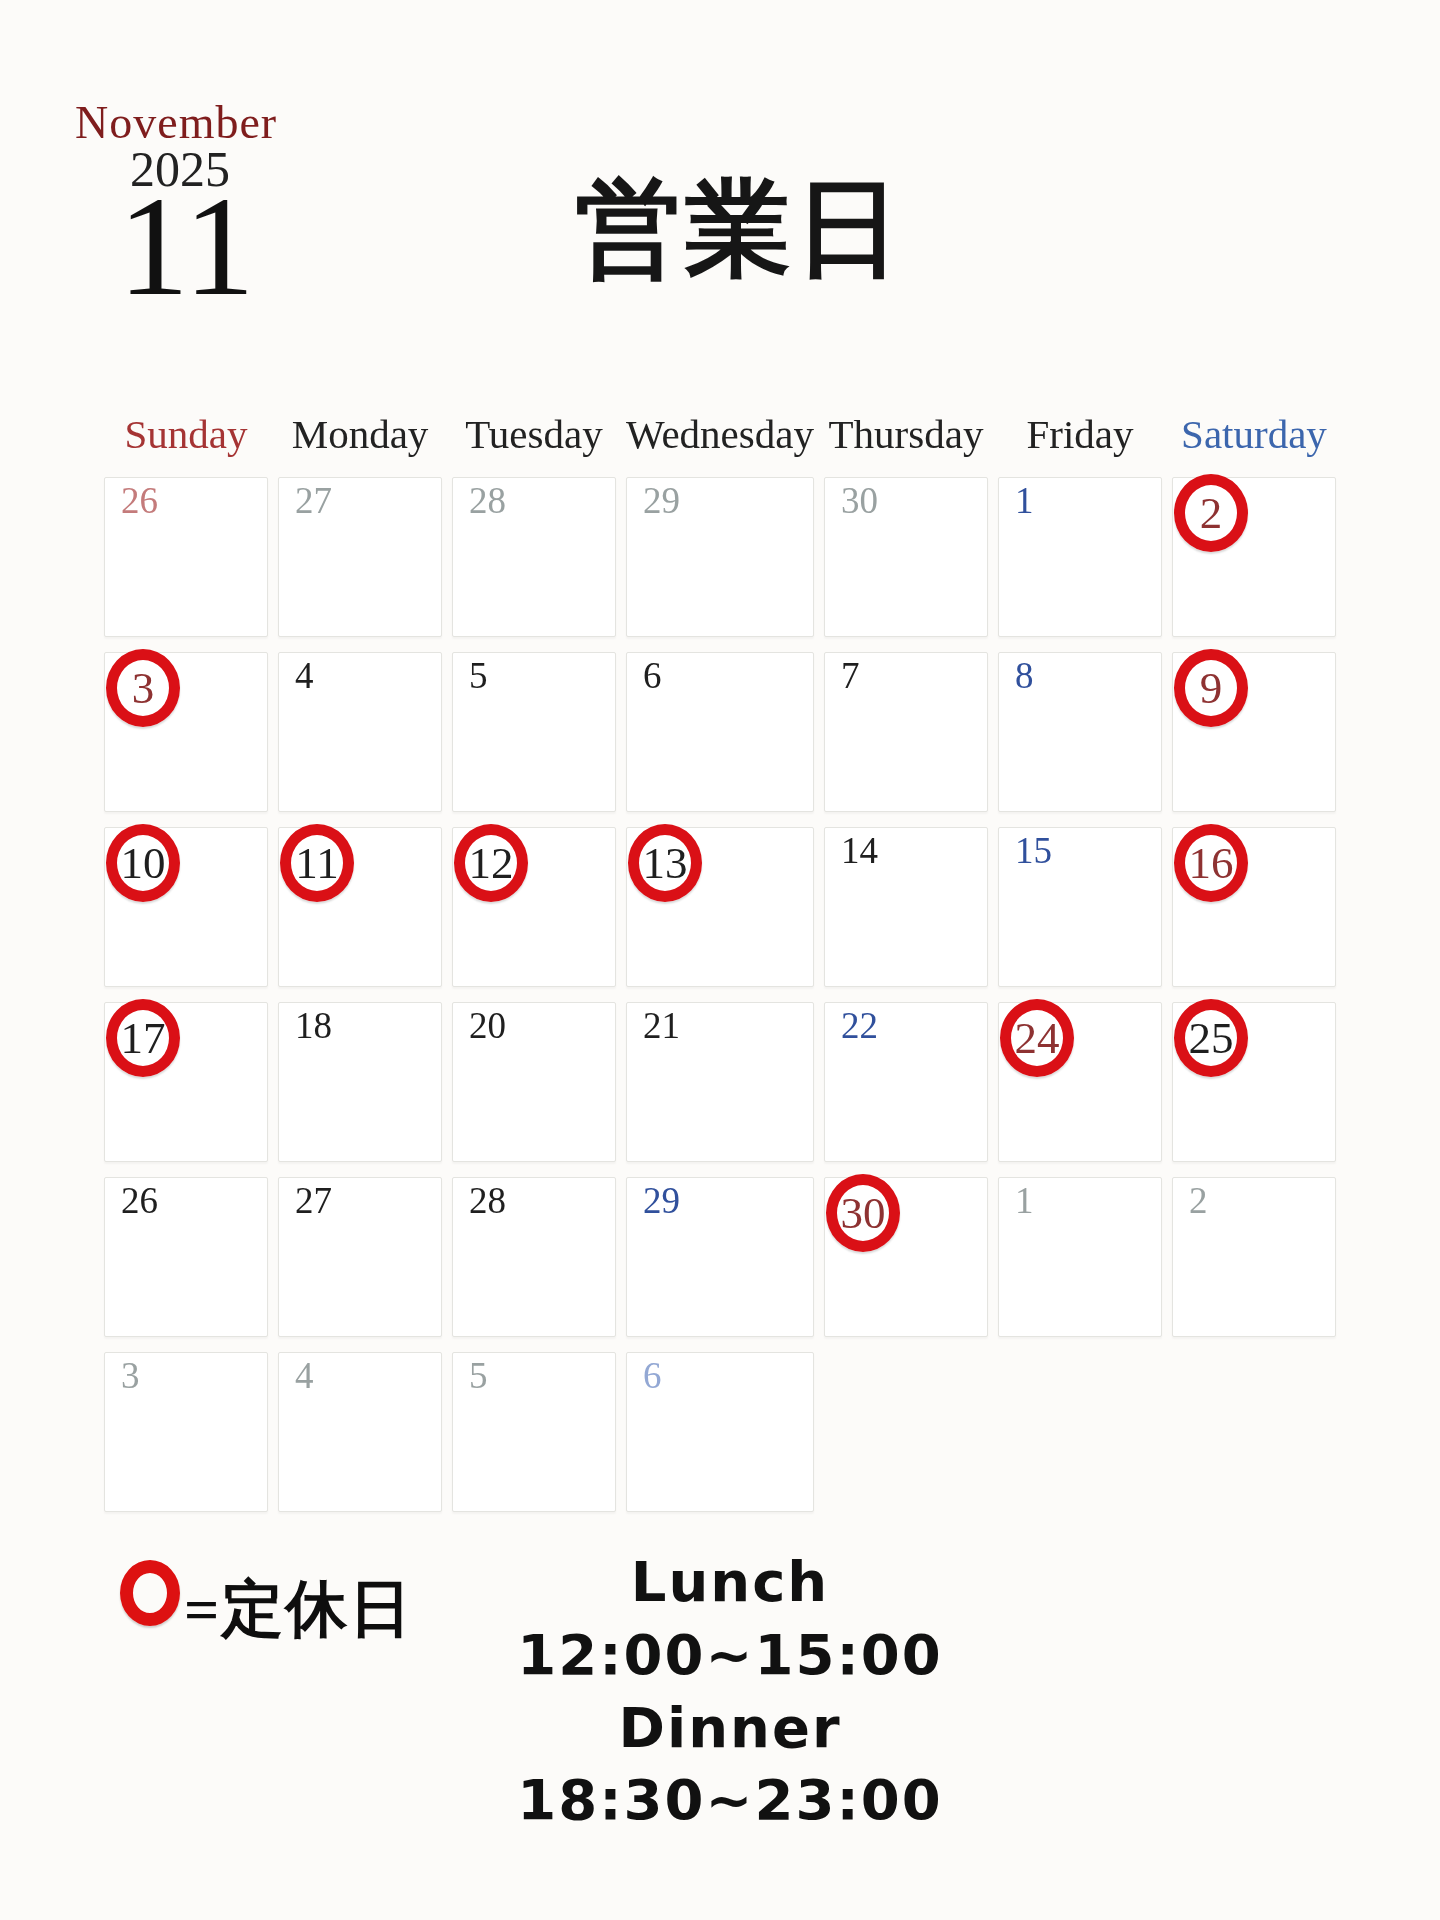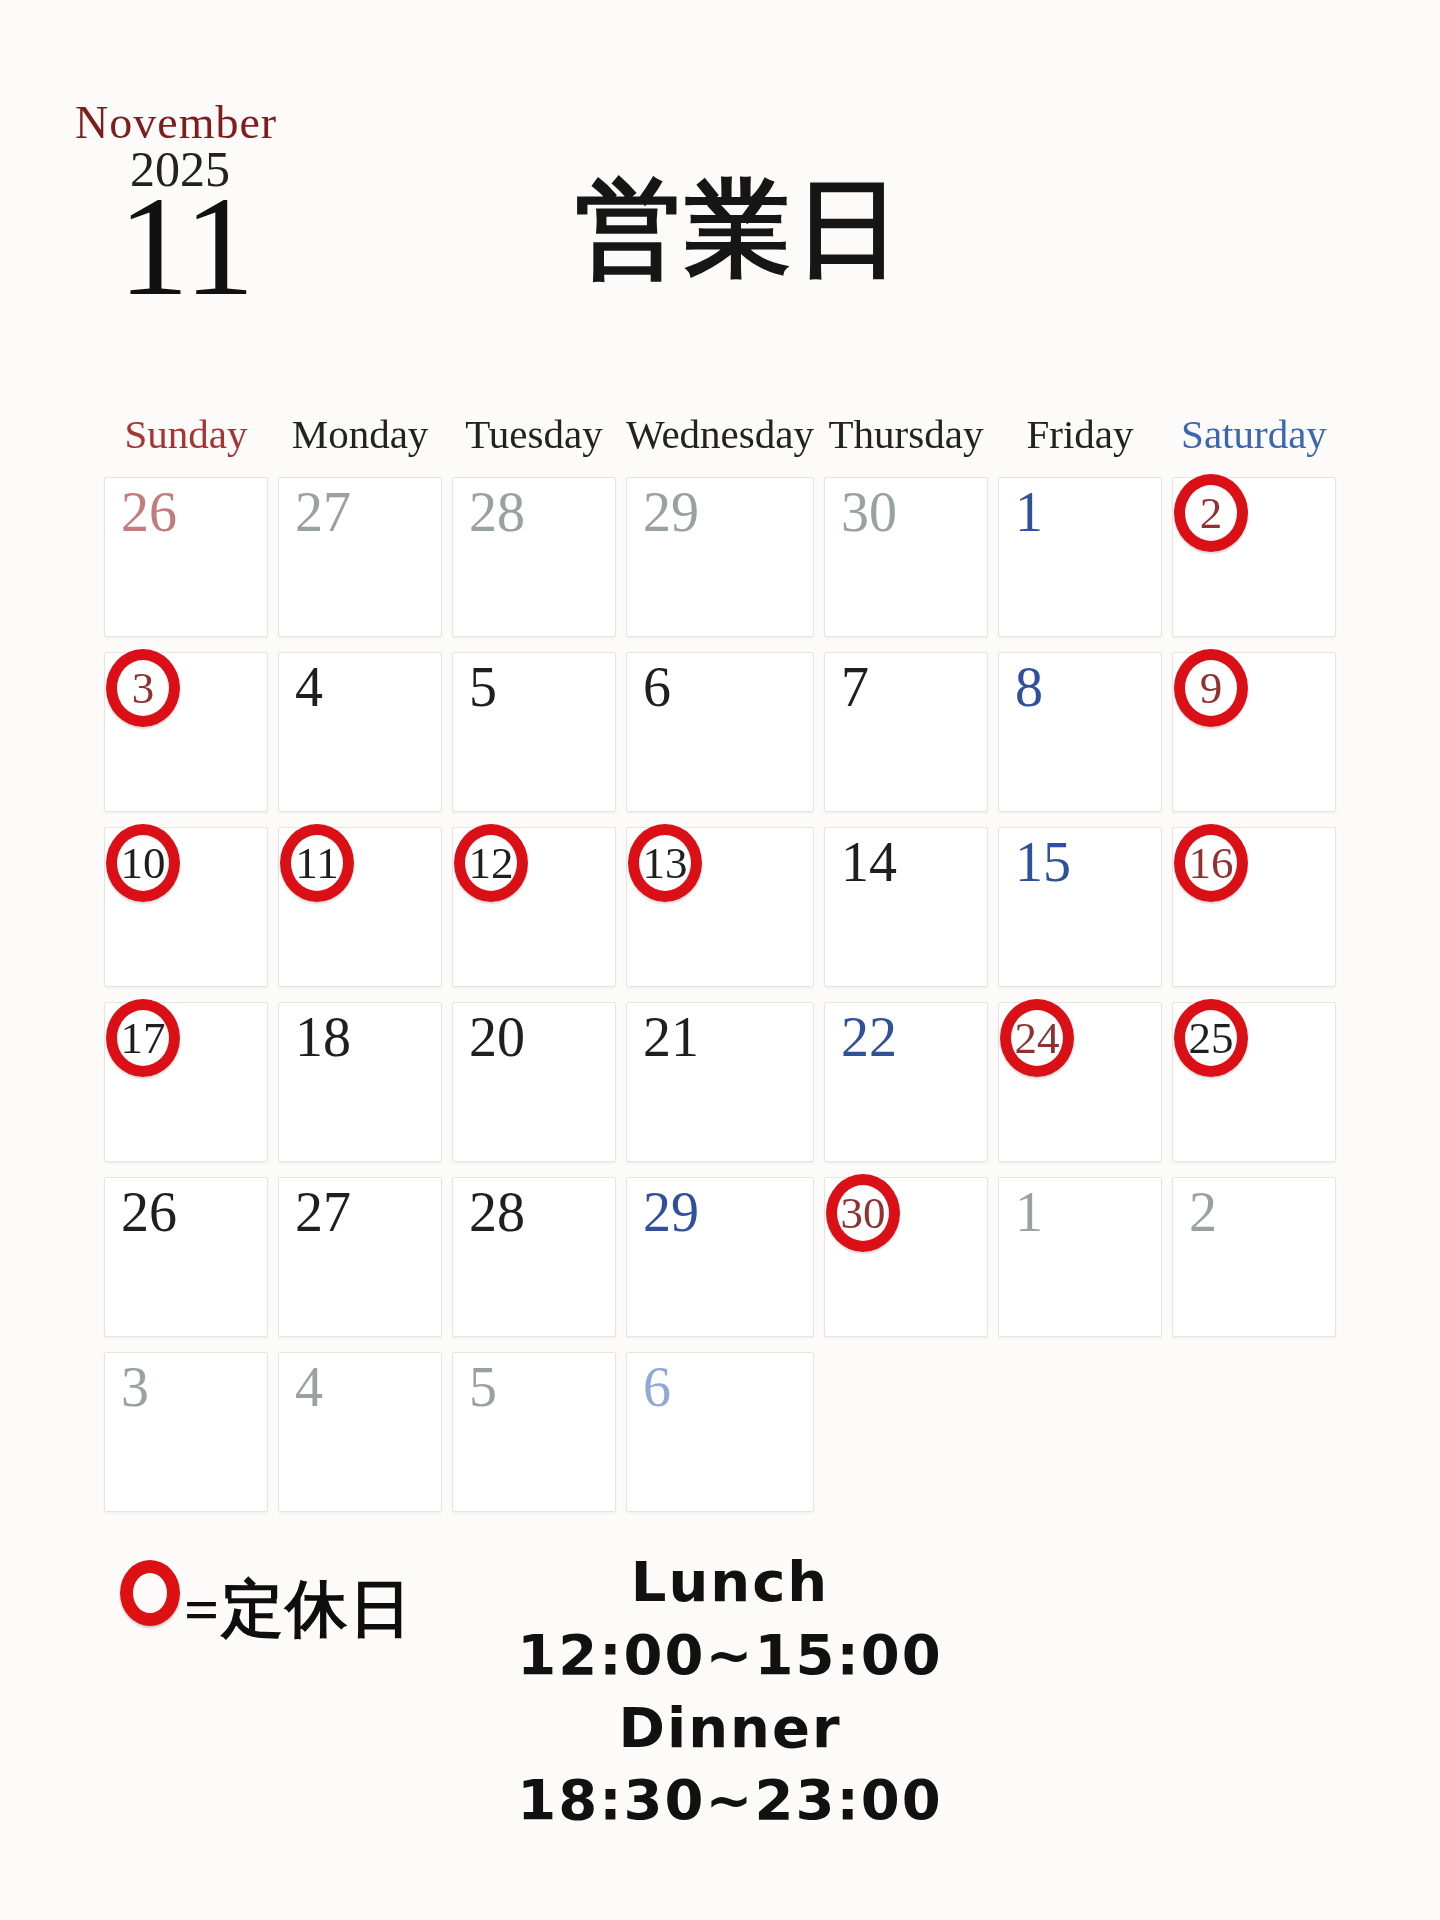--- a/index.html
+++ b/index.html
@@ -34,21 +34,21 @@
   }
   .wh.sunh{color:#a53434;}
   .wh.sath{color:#3c66ad;}
   .cell{
     position:relative;background:#ffffff;
     border:1px solid #e4e4e0;border-radius:2px;
     box-shadow:0 2px 2px rgba(0,0,0,.035);
   }
   .num{
     position:absolute;left:16px;top:2px;
-    font-size:56px;line-height:1.15;
+    font-size:37px;line-height:1.15;
   }
   .red{color:#8e3232;}
   .black{color:#1f1f1f;}
   .blue{color:#30509c;}
   .gray{color:#99a1a1;}
   .lightred{color:#c47b7b;}
   .lightblue{color:#93a8d4;}
 
   .ring{
     position:absolute;left:1px;top:-4px;

